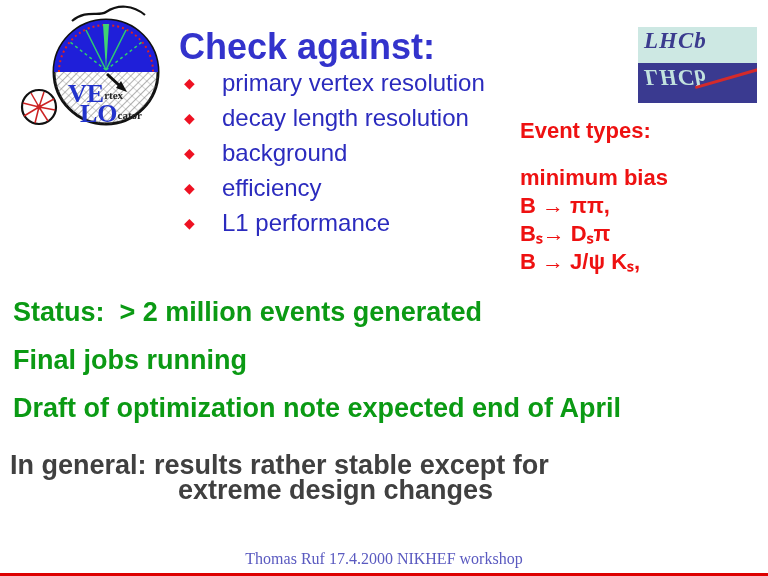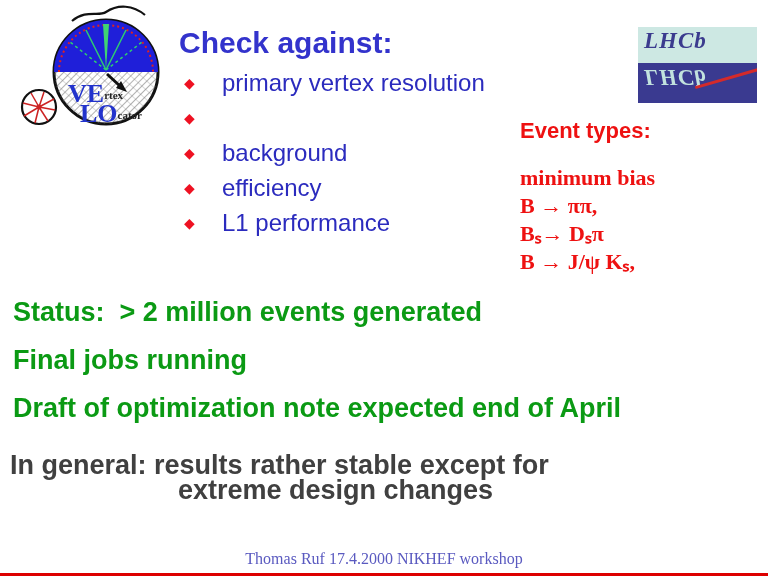--- a/index.html
+++ b/index.html
@@ -6,21 +6,21 @@
   .slide{
     position:relative;width:768px;height:576px;margin:0 auto;
     background:#ffffff;overflow:hidden;
     font-family:"Liberation Sans",sans-serif;
   }
   
   .velo-logo{position:absolute;left:6px;top:2px;width:170px;height:130px;}
   
   .title{
     position:absolute;left:179px;top:26px;
-    font-size:30px;font-weight:bold;color:#3333cc;letter-spacing:0px;
+    font-size:36px;font-weight:bold;color:#3333cc;letter-spacing:0px;
   }
   .checklist{position:absolute;left:184px;top:72px;}
   .bullet-row{display:flex;align-items:center;height:22px;margin-bottom:13px;}
   .bullet-glyph{width:38px;font-size:14px;color:#ee1122;line-height:22px;}
   .bullet-label{font-size:24px;font-weight:normal;color:#2b2bbe;white-space:nowrap;}
   
   .lhcb-logo{position:absolute;left:638px;top:27px;width:119px;height:76px;overflow:hidden;}
   .lhcb-top{position:absolute;left:0;top:0;width:100%;height:36px;background:#cde8e3;}
   .lhcb-bottom{position:absolute;left:0;top:36px;width:100%;height:40px;background:#3a3a90;}
   .lhcb-word,.lhcb-reflect{
@@ -33,21 +33,21 @@
   .lhcb-slash{
     position:absolute;left:56px;top:50px;width:66px;height:3px;
     background:#d42a2a;transform:rotate(-16deg);z-index:3;
   }
   
   .event-block{position:absolute;left:520px;top:118px;color:#ee1111;}
   .event-heading{font-size:22px;font-weight:bold;white-space:nowrap;}
   .event-lines{margin-top:20px;}
   .event-line{
     font-size:22px;font-weight:bold;height:28px;line-height:28px;white-space:nowrap;
-    font-family:Liberation Serif, serif;
+    font-family:Liberation Sans, sans-serif;
   }
   
   .status-line{
     position:absolute;left:13px;font-size:27px;font-weight:bold;color:#0b9a14;
     white-space:pre;
   }
   .status-1{top:297px;}
   .status-2{top:345px;}
   .status-3{top:393px;}
   
@@ -115,20 +115,21 @@
 
   <div class="title">Check against:</div>
 
   <div class="checklist">
     <div class="bullet-row">
       <span class="bullet-glyph">◆</span>
       <span class="bullet-label">primary vertex resolution</span>
     </div>
     <div class="bullet-row">
       <span class="bullet-glyph">◆</span>
+      <span class="bullet-label">decay length resolution</span>
     </div>
     <div class="bullet-row">
       <span class="bullet-glyph">◆</span>
       <span class="bullet-label">background</span>
     </div>
     <div class="bullet-row">
       <span class="bullet-glyph">◆</span>
       <span class="bullet-label">efficiency</span>
     </div>
     <div class="bullet-row">

